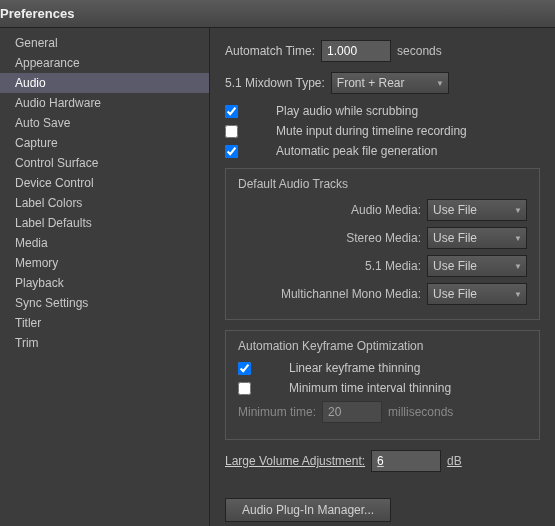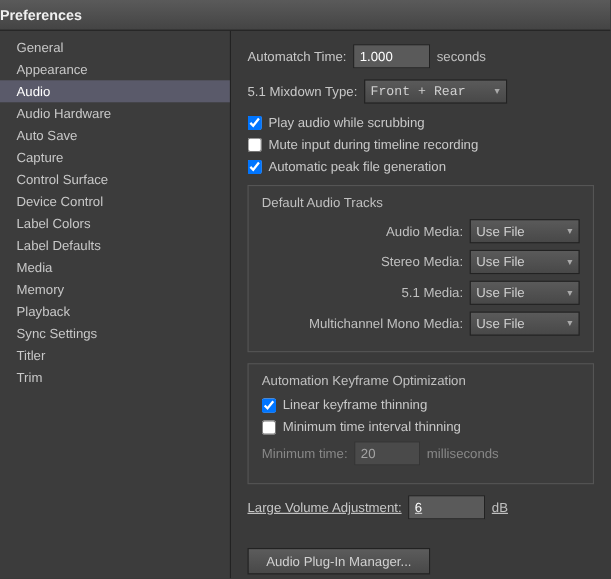--- a/index.html
+++ b/index.html
@@ -110,20 +110,21 @@
       top: 50%;
       transform: translateY(-50%);
       pointer-events: none;
       color: #aaa;
     }
 
     .checkbox-row {
       display: flex;
       align-items: center;
       margin-bottom: 6px;
+      gap: 32px;
     }
 
     .checkbox-row input[type="checkbox"] {
       margin-right: 6px;
       width: 13px;
       height: 13px;
       cursor: pointer;
     }
 
     .section-box {
@@ -210,21 +211,21 @@
 
     <div class="row" style="margin-bottom:10px;">
       <span class="label">Automatch Time:</span>
       <input type="text" class="input-text" style="width: 70px; margin-left: 6px; margin-right: 6px;" value="1.000">
       <span class="unit-label" style="margin-left:0;">seconds</span>
     </div>
 
     <div class="row" style="margin-bottom:10px;">
       <span class="label">5.1 Mixdown Type:</span>
       <div class="select-wrapper" style="margin-left:6px;">
-        <select class="select-box" style="width:130px;font-family:Liberation Mono, monospace;">
+        <select class="select-box" style="width:118px;">
         <option value="Front + Rear">Front + Rear</option><option value="Front">Front</option><option value="Rear">Rear</option><option value="Front + Rear + LFE">Front + Rear + LFE</option></select>
       </div>
     </div>
 
     <div style="margin-bottom:10px;">
     <div class="checkbox-row">
           <input type="checkbox" checked="" style="">
           <span class="label">Play audio while scrubbing</span>
         </div>
         <div class="checkbox-row">

